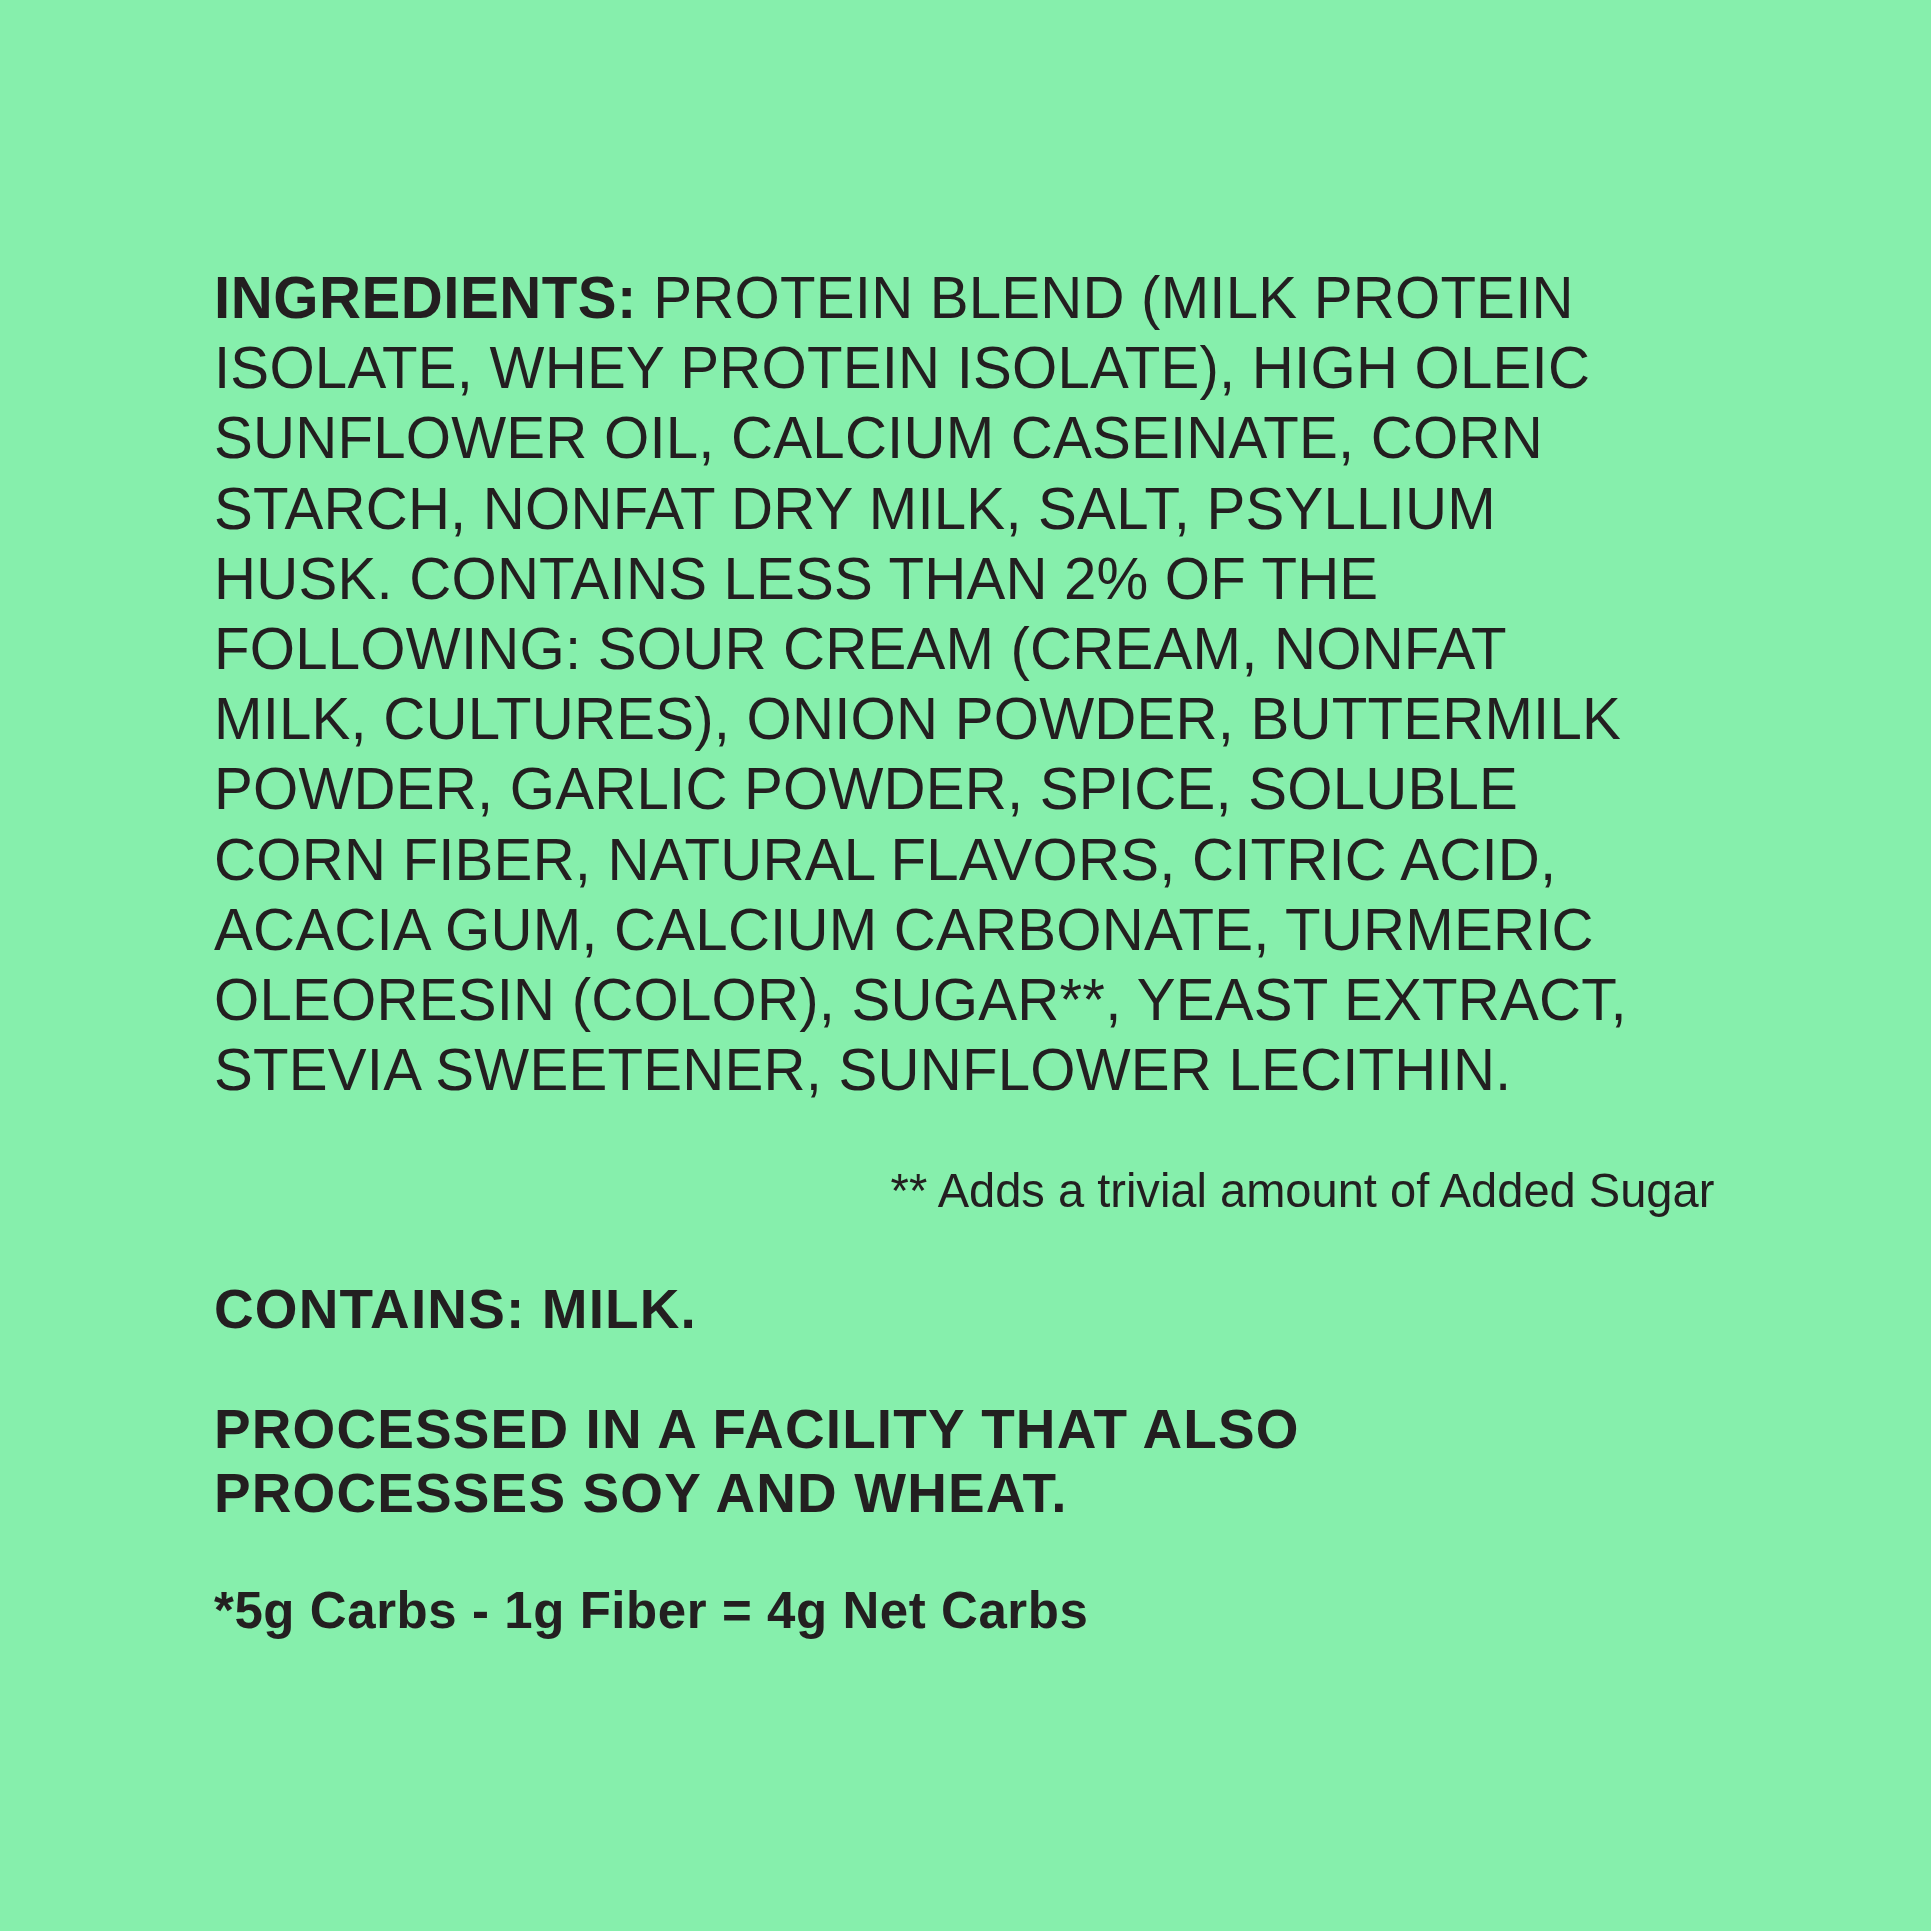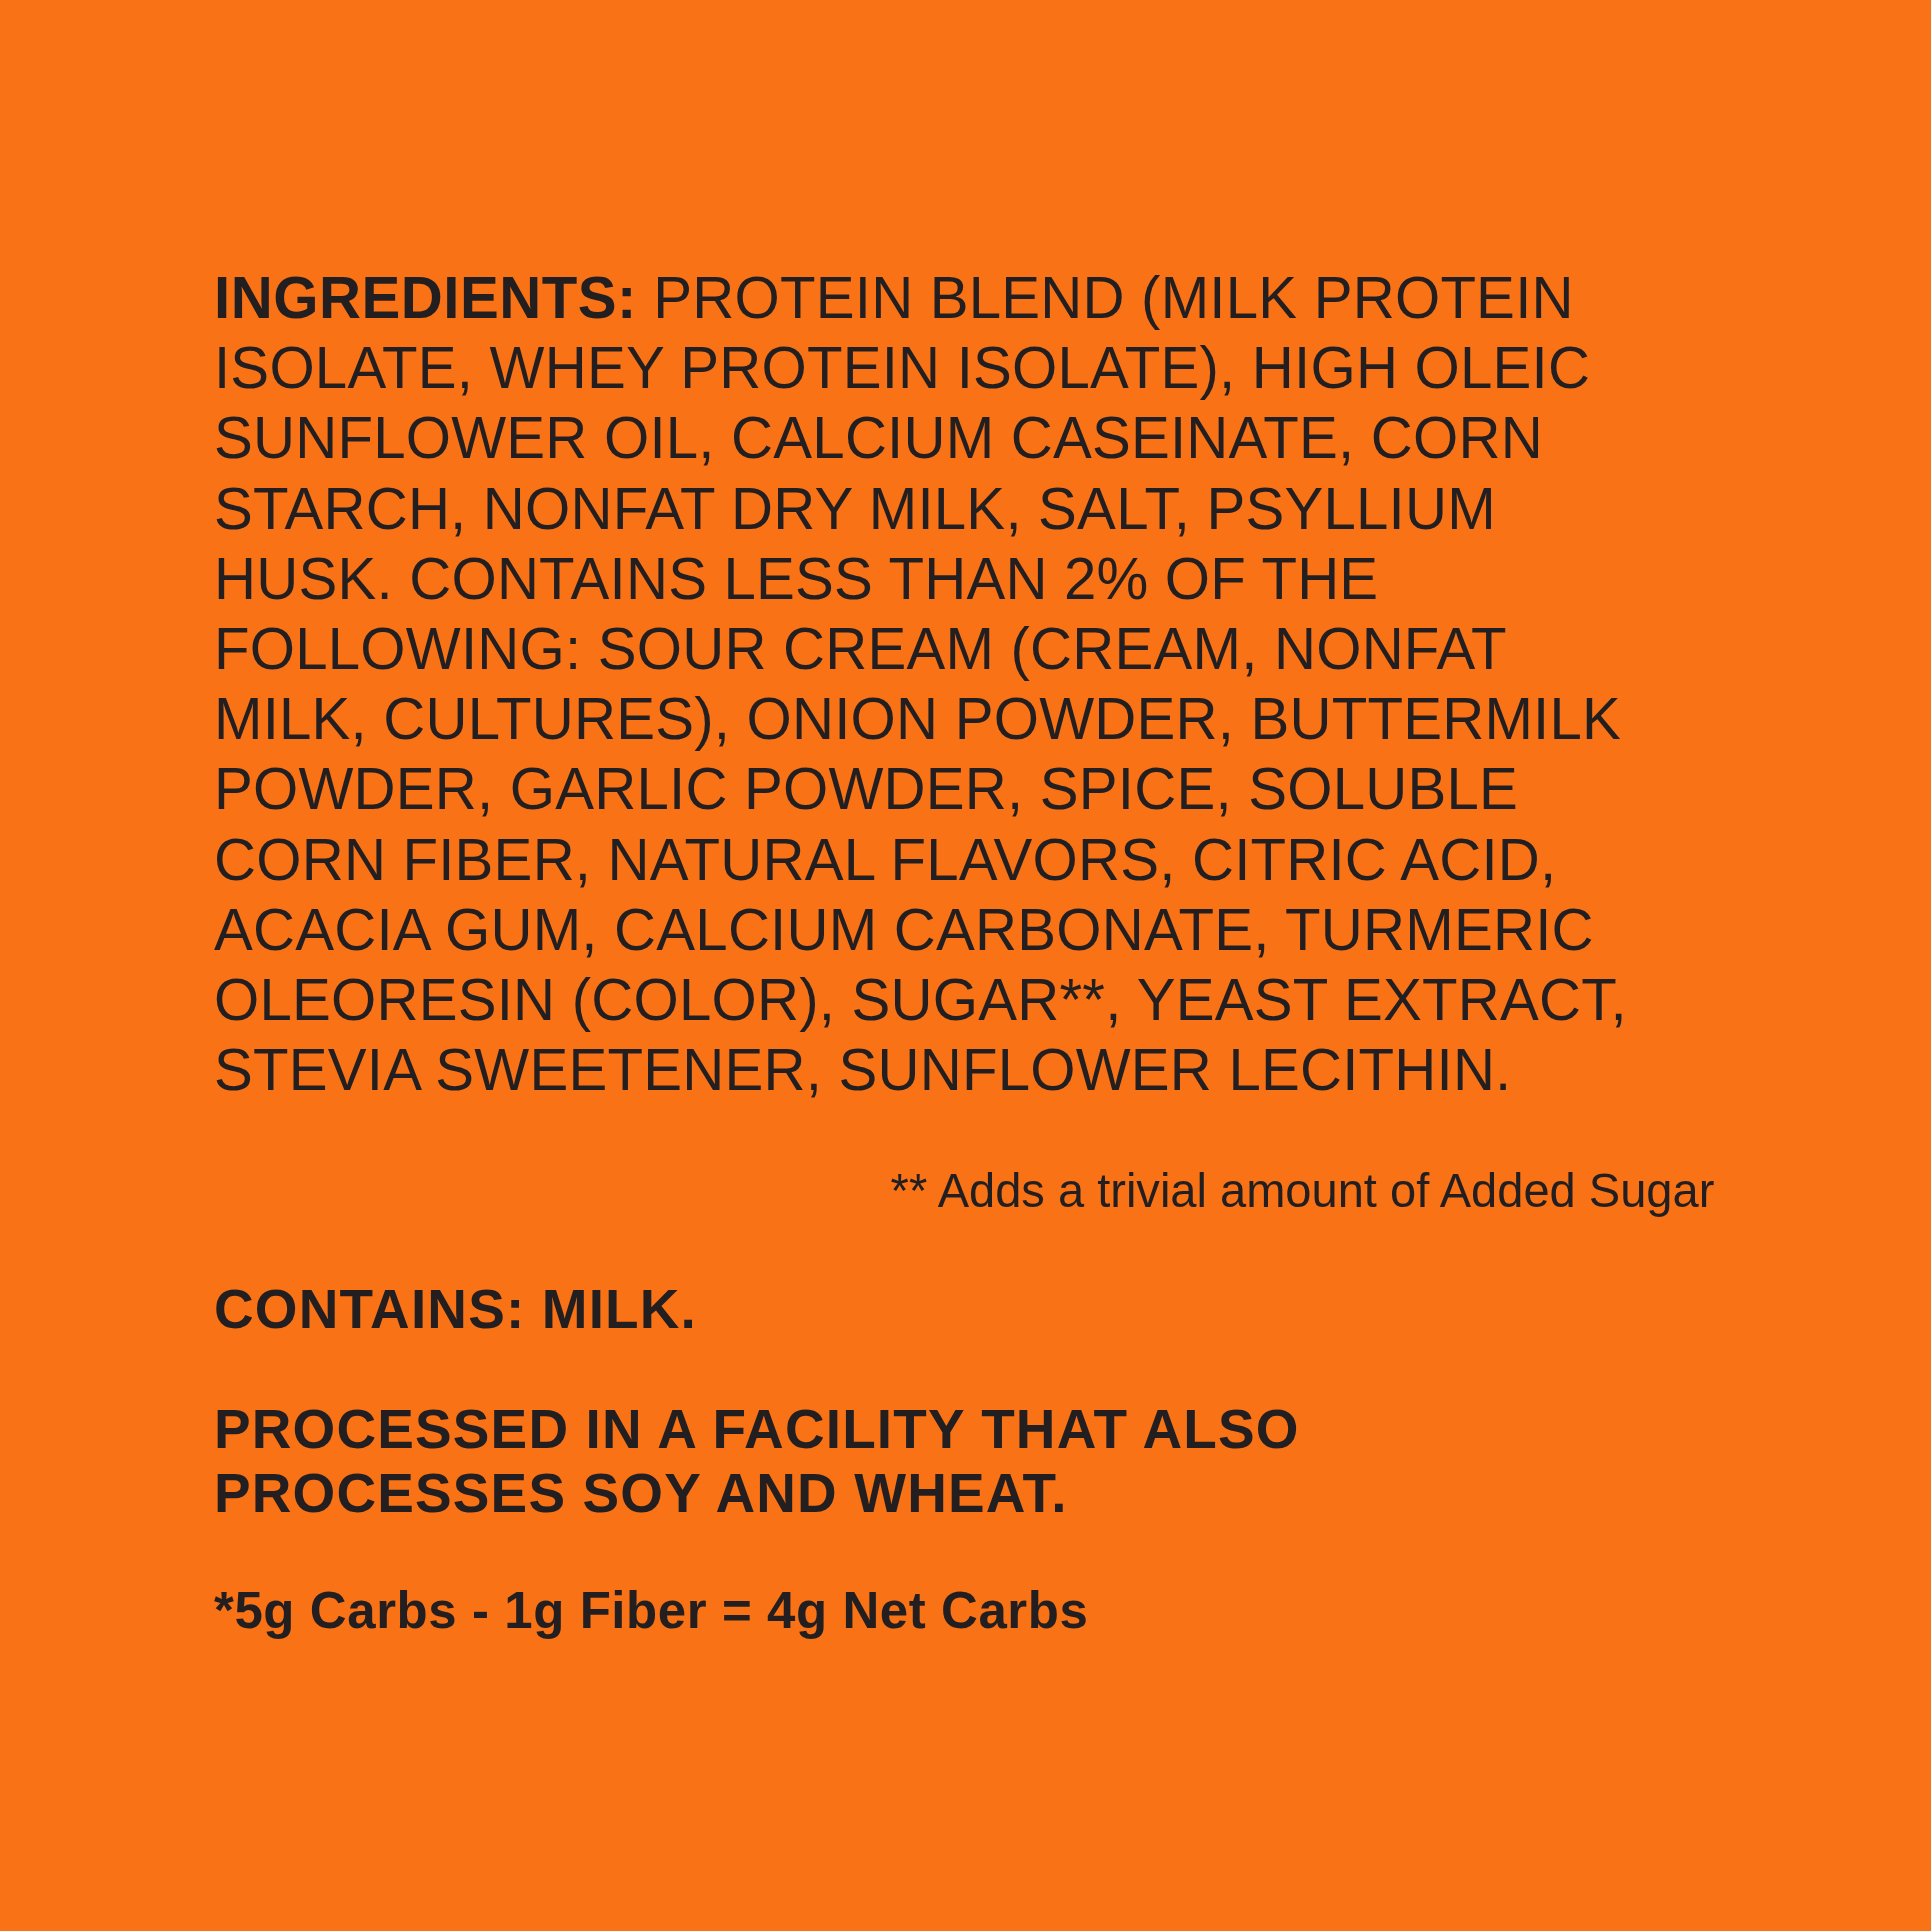--- a/index.html
+++ b/index.html
@@ -13,21 +13,21 @@
     font-family: "Liberation Sans", sans-serif;
     color: #231f20;
     overflow: hidden;
   }
   .label-panel {
     position: absolute;
     left: 0;
     top: 0;
     width: 1931px;
     height: 1931px;
-    background: #f97316;
+    background: #86efac;
   }
   .content {
     position: absolute;
     left: 214px;
     top: 203px;
     width: 1506px;
   }
 
   
   .ingredients-block {

